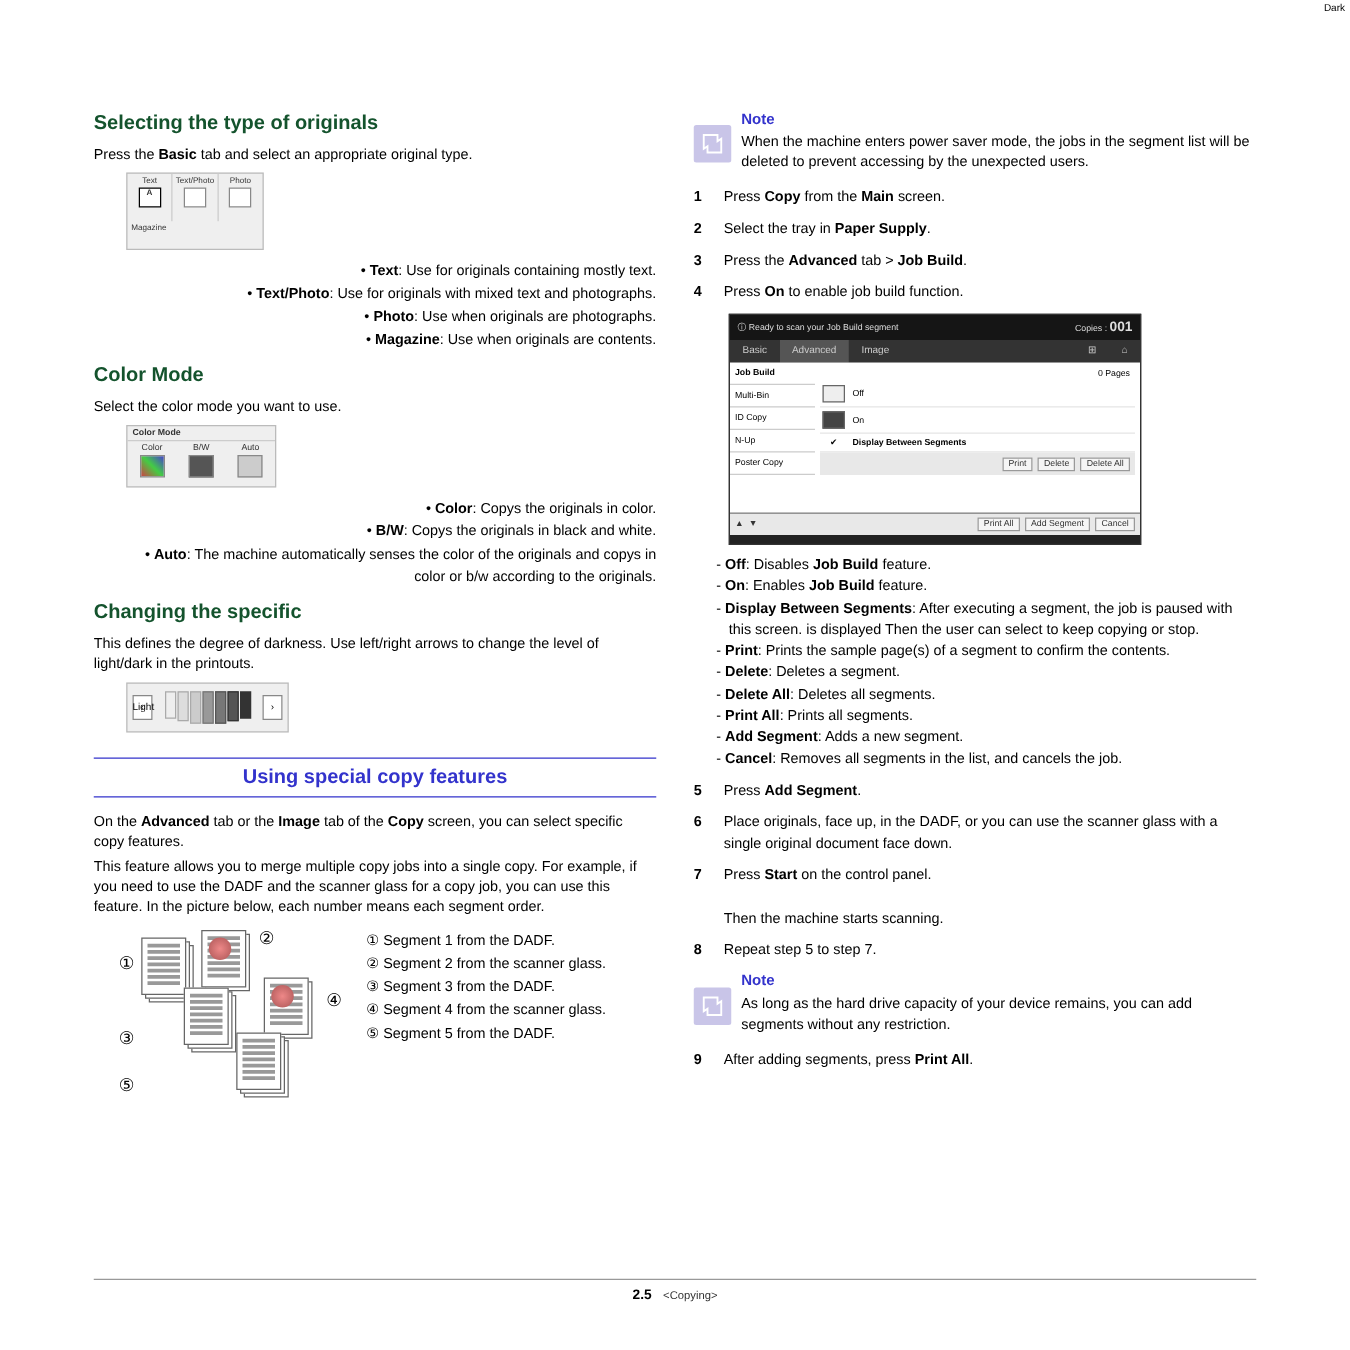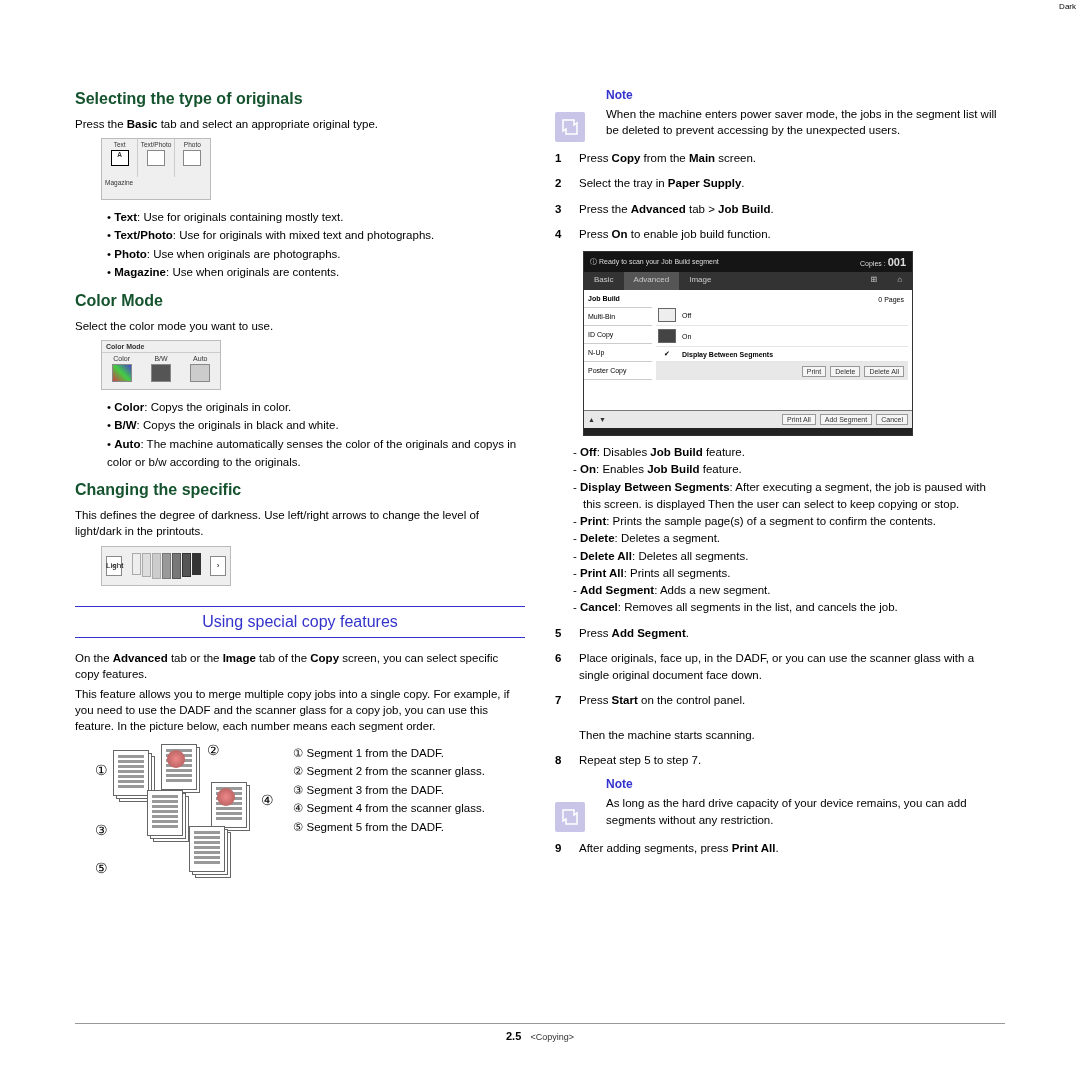--- a/index.html
+++ b/index.html
@@ -10,37 +10,37 @@
     background: #fff;
     width: 1080px;
     height: 1080px;
     padding: 80px 75px 40px 75px;
     position: relative;
   }
   .columns { display: flex; gap: 30px; }
   .col { flex: 1; }
   h2.blue { color: #14532d; font-size: 16px; font-weight: bold; margin: 10px 0 8px 0; }
   h2.section-title {
-    color: #3333cc; font-size: 16px; font-weight: normal; text-align: center;
+    color: #3333cc; font-size: 16px; font-weight: bold; text-align: center;
     border-top: 1.5px solid #3333cc; border-bottom: 1.5px solid #3333cc;
     padding: 6px 0; margin: 20px 0 12px 0;
   }
   p { font-size: 11.5px; line-height: 1.4; margin: 4px 0; }
-  ul.bullets { list-style: none; margin: 6px 0 8px 32px; }
+  ul.bullets { list-style: none; margin: 6px 0 8px 16px; text-align: right; }
   ul.bullets li { font-size: 11.5px; line-height: 1.6; }
   ul.bullets li::before { content: "• "; }
   ul.dashes { list-style: none; margin: 4px 0 8px 18px; }
   ul.dashes > li { font-size: 11.5px; line-height: 1.5; text-indent: -10px; padding-left: 10px; }
   ul.dashes > li::before { content: "- "; }
   ol.steps { list-style: none; margin: 6px 0; }
   ol.steps > li { display: flex; gap: 12px; font-size: 11.5px; line-height: 1.5; margin-bottom: 8px; }
   ol.steps > li .num { font-weight: bold; min-width: 12px; }
   ol.steps > li .body { flex: 1; }
   b { font-weight: bold; }
-  .note-row { display: flex; gap: 21px; align-items: flex-end; margin: 8px 0; }
+  .note-row { display: flex; gap: 8px; align-items: center; margin: 8px 0; }
   .note-icon {
     width: 30px; height: 30px; background: #c9c5e8; border-radius: 2px;
     display: flex; align-items: center; justify-content: center; color: #fff;
     flex-shrink: 0;
   }
   .note-body { flex: 1; }
   .note-title { color: #3333cc; font-weight: bold; font-size: 12px; margin-bottom: 2px; }
   .footer {
     position: absolute; bottom: 38px; left: 75px; right: 75px;
     border-top: 1px solid #999; padding-top: 6px; text-align: center;

